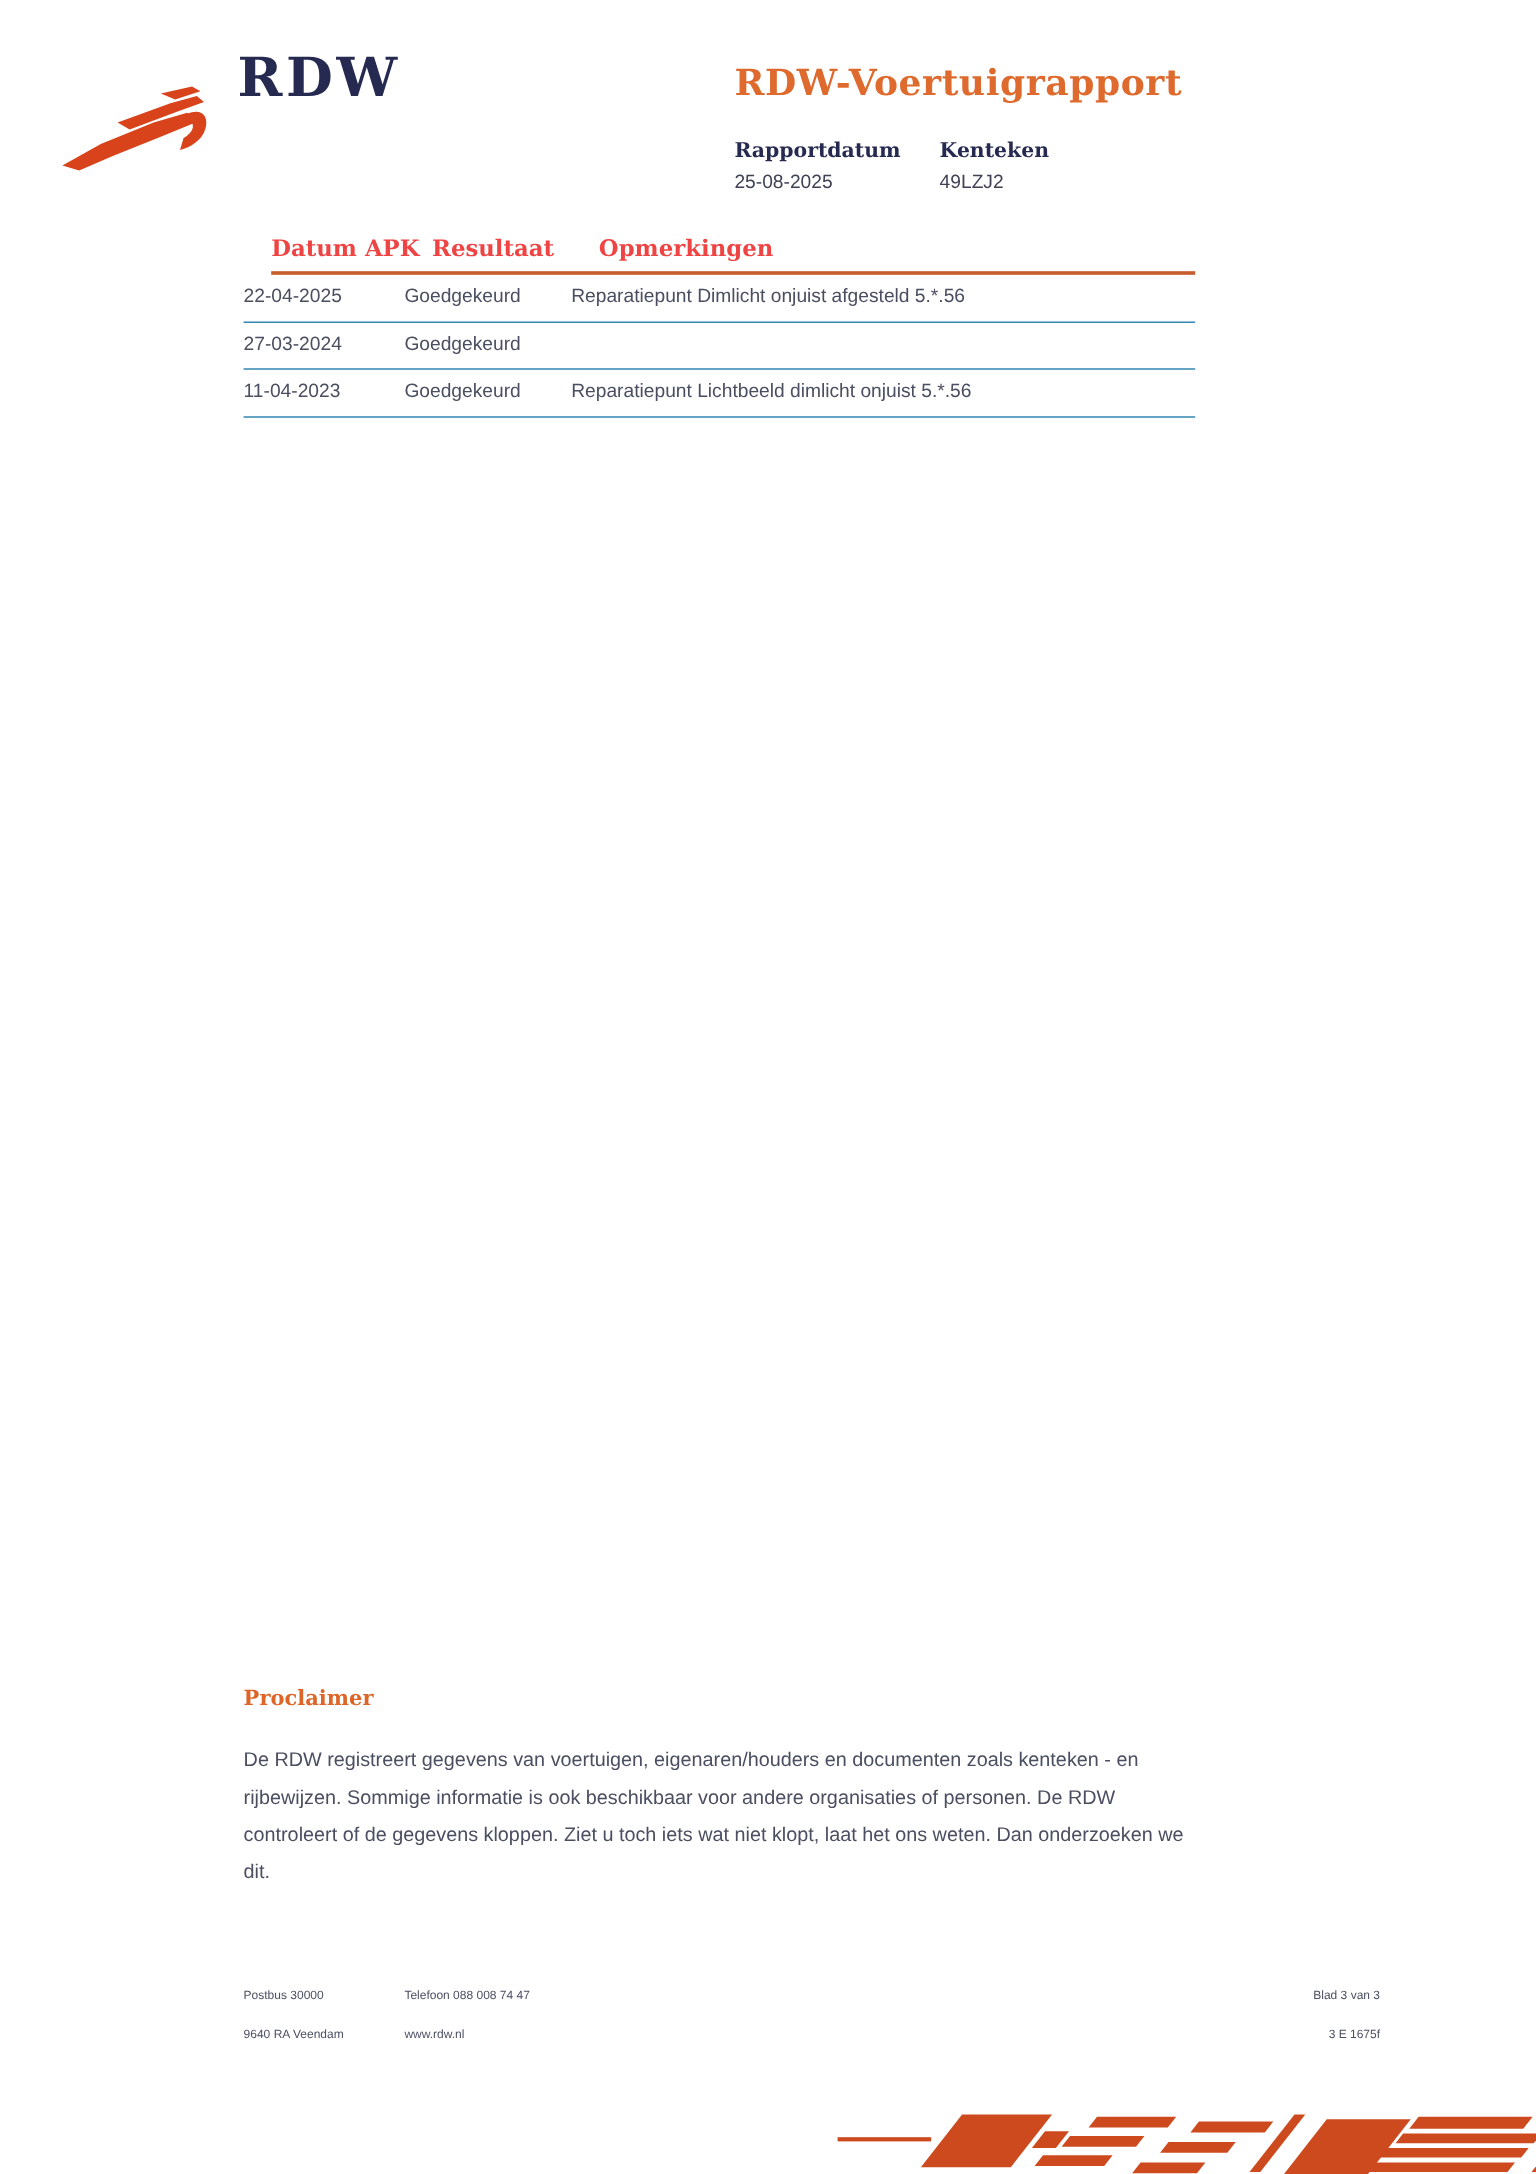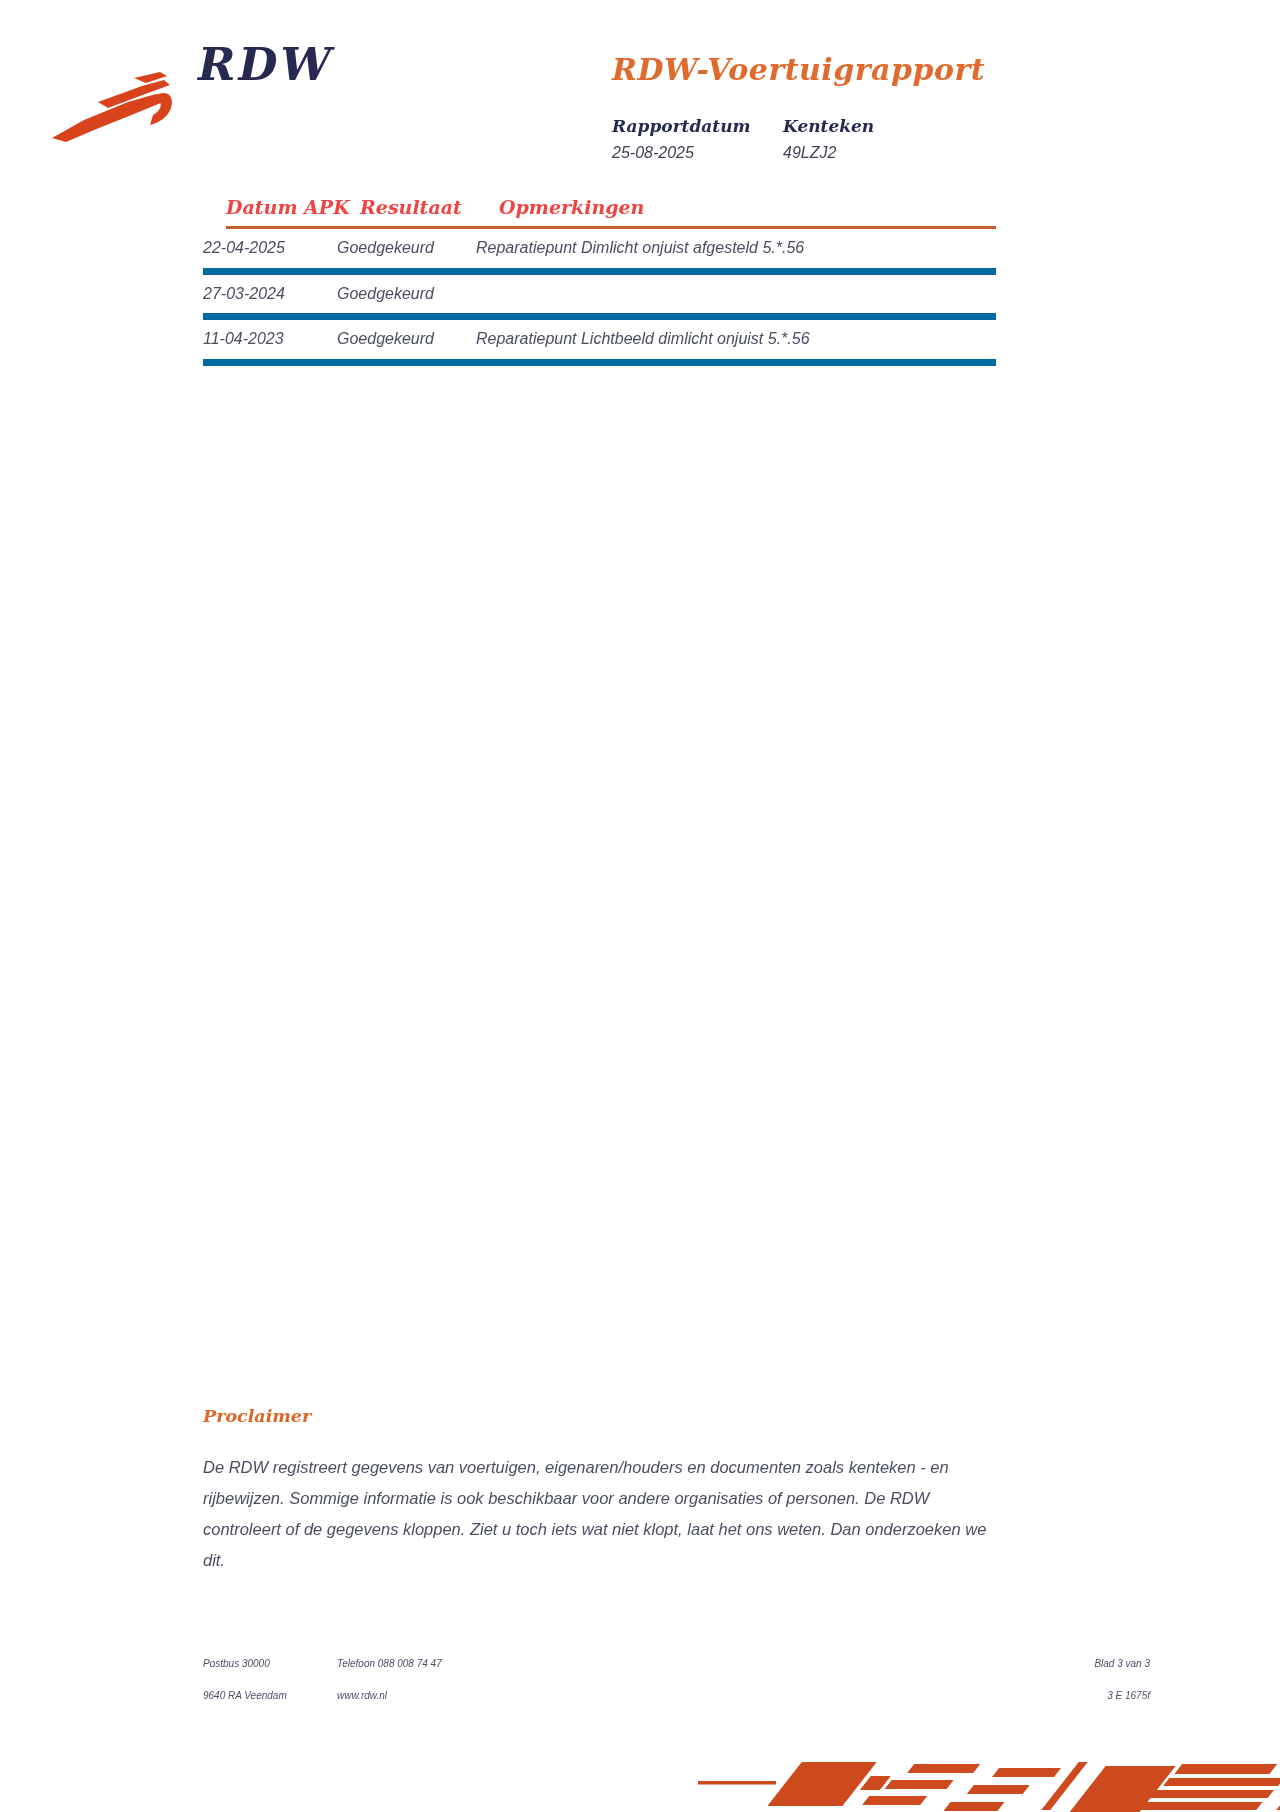--- a/index.html
+++ b/index.html
@@ -1,21 +1,20 @@
 <!DOCTYPE html>
 <html><head>
 <meta charset="utf-8">
 <style>
   html,body { margin:0; padding:0; background:#ffffff; }
   .page {
     position:relative; width:1280px; height:1812px;
     background:#ffffff; overflow:hidden;
     font-family:"Liberation Sans", sans-serif;
     color:#4a4e5f;
-    font-style:italic;
   }
   
   .logo-swoosh { position:absolute; left:50px; top:56px; width:140px; height:88px; }
   .logo-text {
     position:absolute; left:198px; top:38px;
     font-family:"DejaVu Serif", serif; font-weight:700;
     font-size:45px; letter-spacing:3px; color:#262a51;
   }
   .doc-title {
     position:absolute; left:612px; top:52px; margin:0;
@@ -39,21 +38,21 @@
     font-size:19px; color:#ef4444;
     padding-bottom:8px; border-bottom:3px solid #c75c2d;margin-left:23px;
   }
   .col-datum  { width:134px; flex:none; }
   .col-result { width:139px; flex:none; }
   .col-opm    { flex:1; }
   .trow {
     display:flex; align-items:flex-start;
     font-size:16px; color:#4a4e60; line-height:1.85;
     padding:4px 0 5px 0;
-    border-bottom:7px solid #0369a1;
+    border-bottom:1px solid #0369a1;
   }
 
   
   .section-heading {
     font-family:"DejaVu Serif", serif; font-weight:700;
     font-size:17.5px; color:#de6528; margin:0;
   }
   .recall-section { position:absolute; left:203px; top:372px; width:793px; }
   .recall-body { margin-top:11px; font-size:16.5px; color:#4a4e60; }
 

